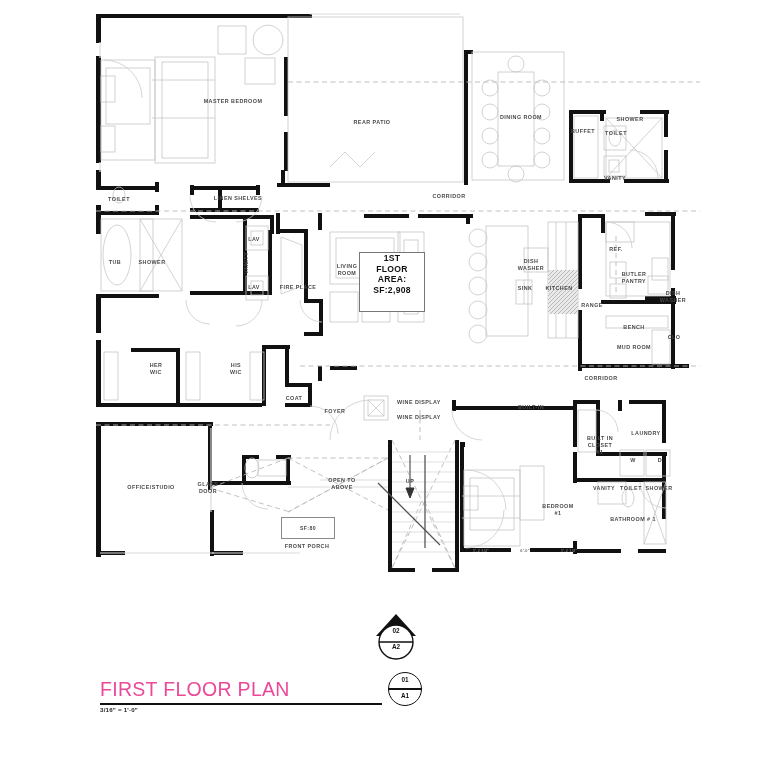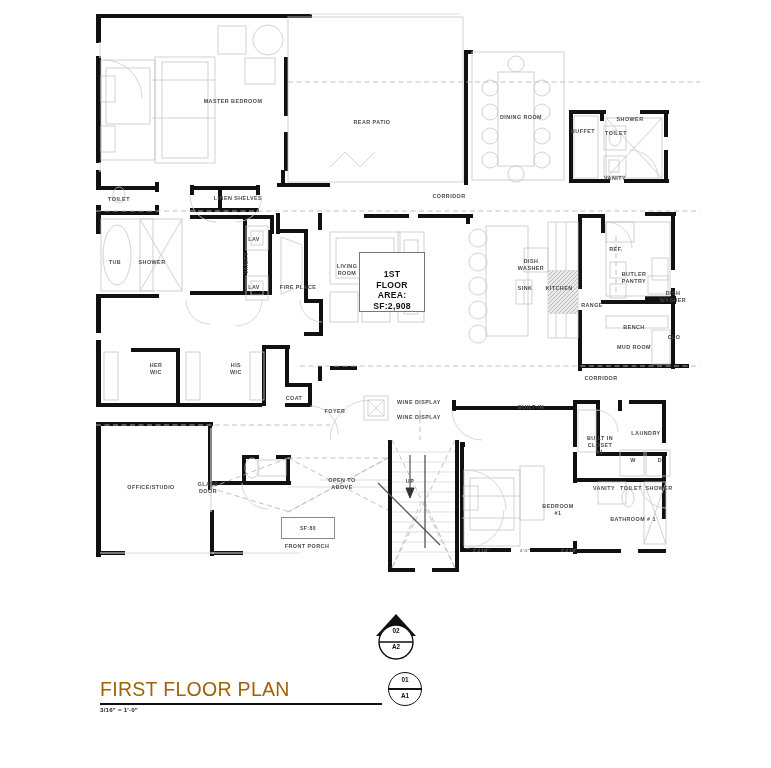--- a/index.html
+++ b/index.html
@@ -6,29 +6,29 @@
   body{width:771px;height:768px;position:relative;overflow:hidden;
        font-family:"Liberation Sans","DejaVu Sans",sans-serif;color:#1a1a1a;}
   #plan{position:absolute;left:0;top:0;width:771px;height:768px;}
   .lbl{position:absolute;font-size:5.4px;letter-spacing:.45px;color:#4a4a4a;
        white-space:nowrap;transform:translate(-50%,-50%);text-align:center;font-weight:600;}
   .lbl.two{line-height:7px;}
   .lbl.vert{transform:translate(-50%,-50%) rotate(-90deg);}
   .dim{position:absolute;font-size:3.9px;letter-spacing:.2px;color:#6d6d6d;
        white-space:nowrap;transform:translate(-50%,-50%);font-weight:600;}
   .areabox{position:absolute;border:1.2px solid #777;background:#fff;
-           display:flex;align-items:flex-end;justify-content:center;}
+           display:flex;align-items:flex-start;justify-content:center;}
   .areabox span{font-size:8.6px;font-weight:700;line-height:10.5px;text-align:center;
                 color:#111;letter-spacing:.3px;}
   .porchbox{position:absolute;border:.9px solid #8a8a8a;background:#fff;
             display:flex;align-items:center;justify-content:center;}
   .porchbox span{font-size:5.2px;font-weight:600;color:#4a4a4a;letter-spacing:.4px;}
   #titleblock{position:absolute;left:100px;top:678px;width:320px;height:44px;}
   #titleblock .t{position:absolute;left:0;top:0;font-size:19.5px;letter-spacing:.3px;
-                 color:#a16207;font-weight:400;}
+                 color:#ec4899;font-weight:400;}
   #titleblock .rule{position:absolute;left:0;top:25px;width:282px;height:2.4px;background:#111;}
   #titleblock .sc{position:absolute;left:0;top:28px;font-size:6.2px;color:#222;font-weight:700;
                   letter-spacing:.2px;}
   .marker{position:absolute;}
   .marker .circ{position:absolute;left:0;top:0;border:1.6px solid #111;border-radius:50%;
                 background:#fff;box-sizing:border-box;}
   .marker .hr{position:absolute;background:#111;}
   .marker .num{position:absolute;width:100%;text-align:center;font-size:6.4px;
                font-weight:700;color:#111;}
 </style>

